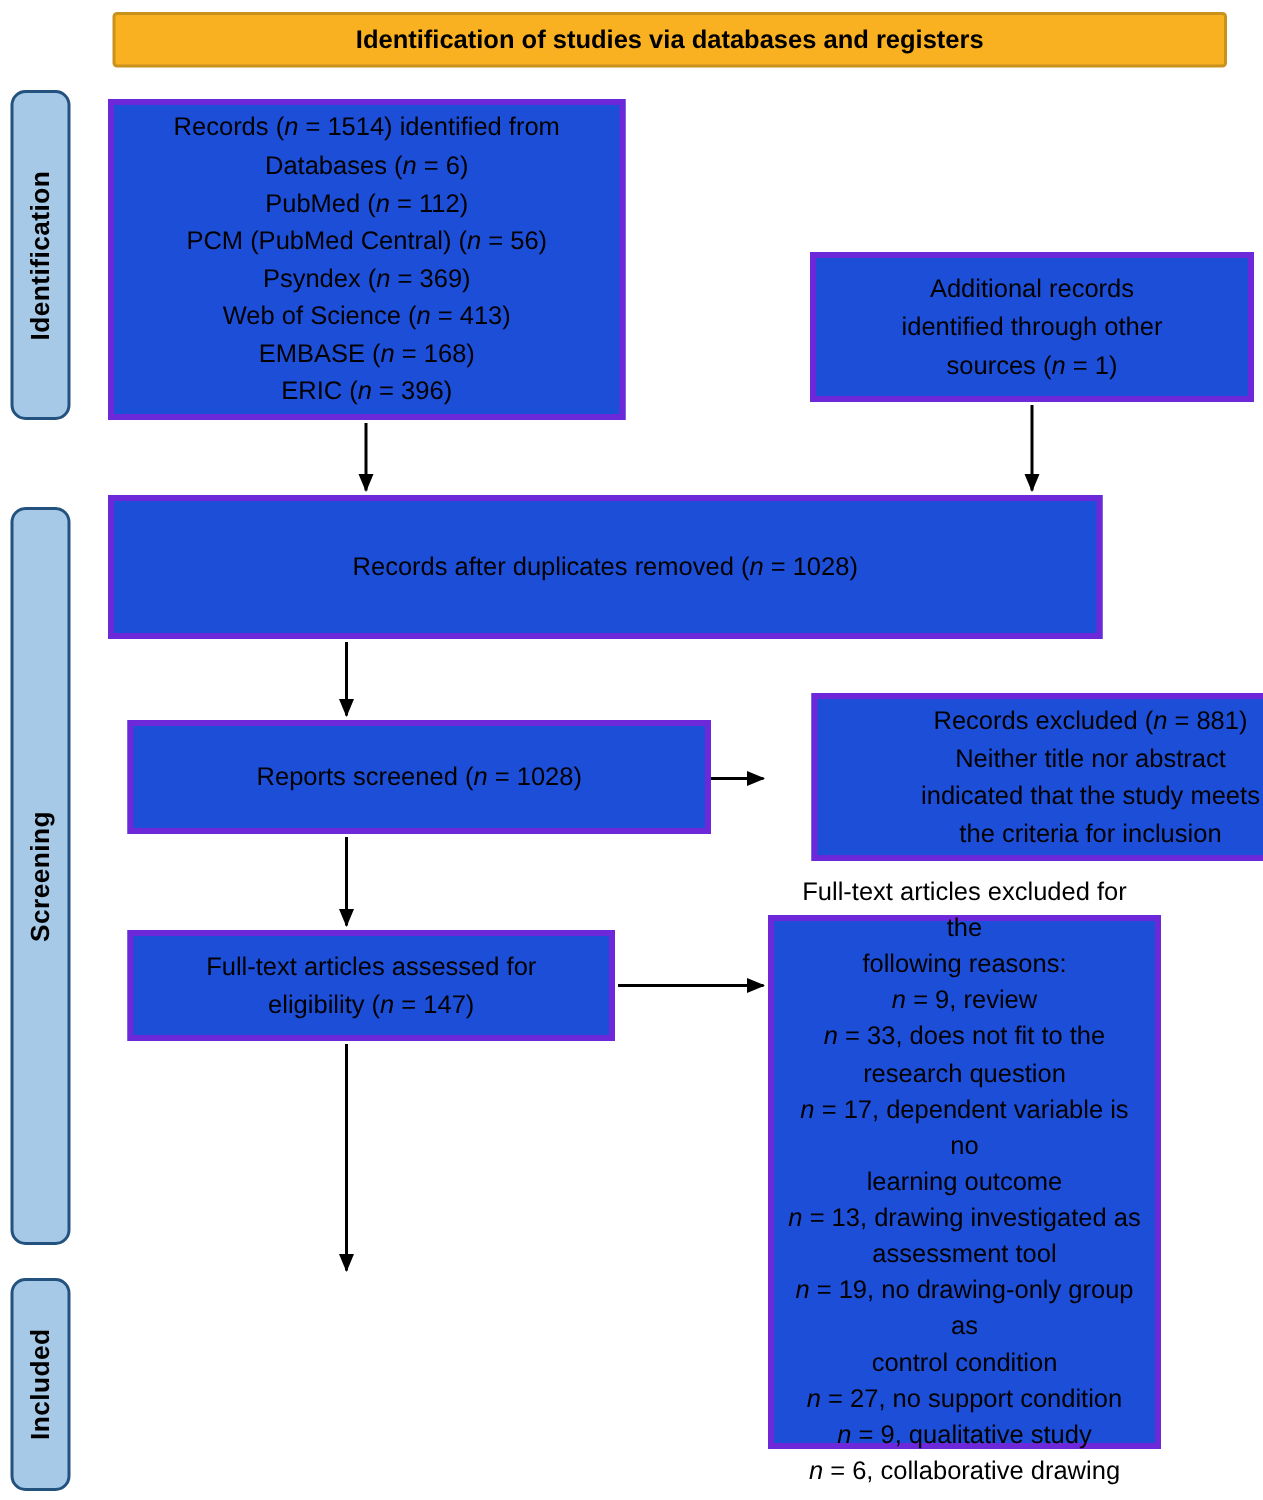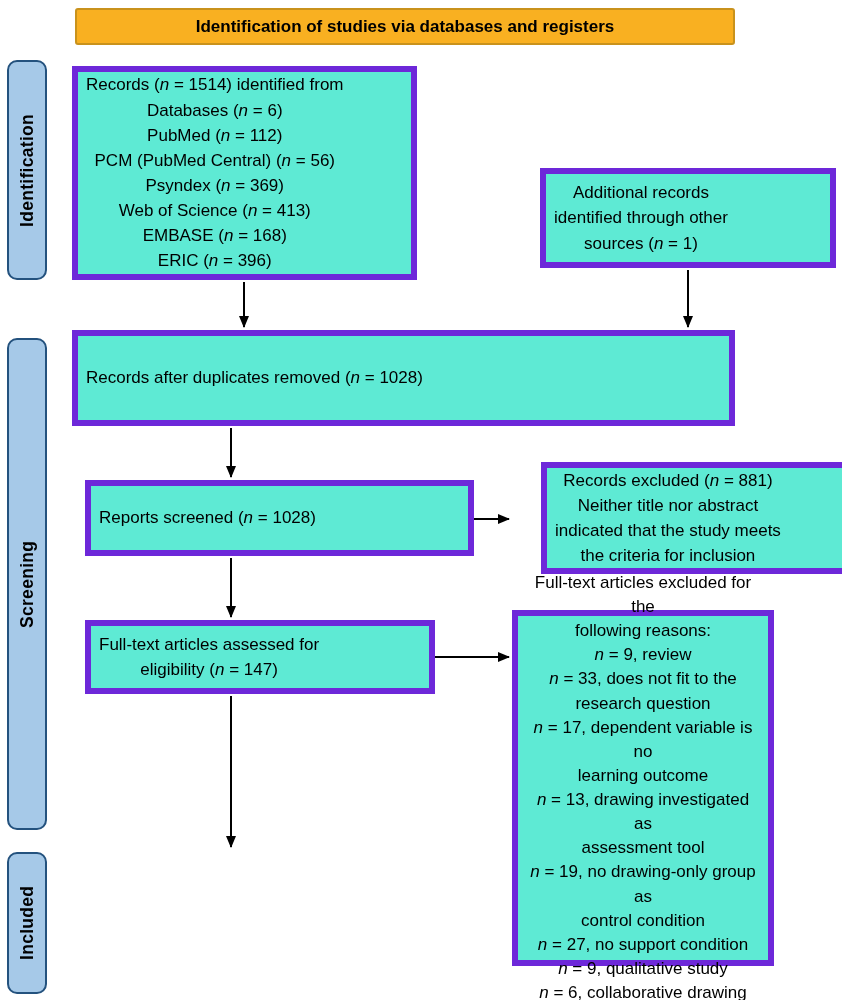--- a/index.html
+++ b/index.html
@@ -10,21 +10,21 @@
   }
   .canvas {
     position:relative;
     width:842px;
     height:1000px;
     background:#ffffff;
     overflow:hidden;
   }
   .header {
     position:absolute;
-    left:75px; top:8px; width:660px; height:37px;
+    left:75px; top:8px; width:743px; height:37px;
     background:#F9B021;
     border:2px solid #C9921C;
     border-radius:3px;
     display:flex; align-items:center; justify-content:center;
     font-weight:bold; font-size:17px;
   }
   .stage {
     position:absolute;
     left:7px; width:40px;
     background:#A6C9E8;
@@ -34,37 +34,37 @@
     font-weight:bold; font-size:17.5px;
     writing-mode:vertical-rl;
     transform:rotate(180deg);
     letter-spacing:0.3px;
   }
   .stage-identification { top:60px;  height:220px; }
   .stage-screening      { top:338px; height:492px; }
   .stage-included       { top:852px; height:142px; }
   .box {
     position:absolute;
-    background:#5eead4;
-    border:6px solid #6d28d9;
-    display:flex; align-items:center; 
+    background:#1d4ed8;
+    border:4px solid #6d28d9;
+    display:flex; align-items:center; justify-content:center;
     text-align:center;
     padding:6px 8px;
   }
   .box-text {
     white-space:pre-line;
     font-size:17px;
     line-height:1.48;
   }
   .box-records          { left:72px;  top:66px;  width:345px; height:214px; }
   .box-additional       { left:540px; top:168px; width:296px; height:100px; }
   .box-duplicates       { left:72px;  top:330px; width:663px; height:96px;  }
   .box-screened         { left:85px;  top:480px; width:389px; height:76px;  }
   .box-excluded         { left:541px; top:462px; width:372px; height:112px; }
-  .box-fulltext         { left:85px;  top:620px; width:350px; height:74px;  }
+  .box-fulltext         { left:85px;  top:620px; width:325px; height:74px;  }
   .box-fulltext-excluded{ left:512px; top:610px; width:262px; height:356px; }
   .box-fulltext-excluded .box-text { line-height:1.42; }
   .box-included         { left:85px;  top:850px; width:296px; height:120px; }
   .arrows {
     position:absolute;
     left:0; top:0; width:842px; height:1000px;
     pointer-events:none;
   }
 </style>
 </head>

